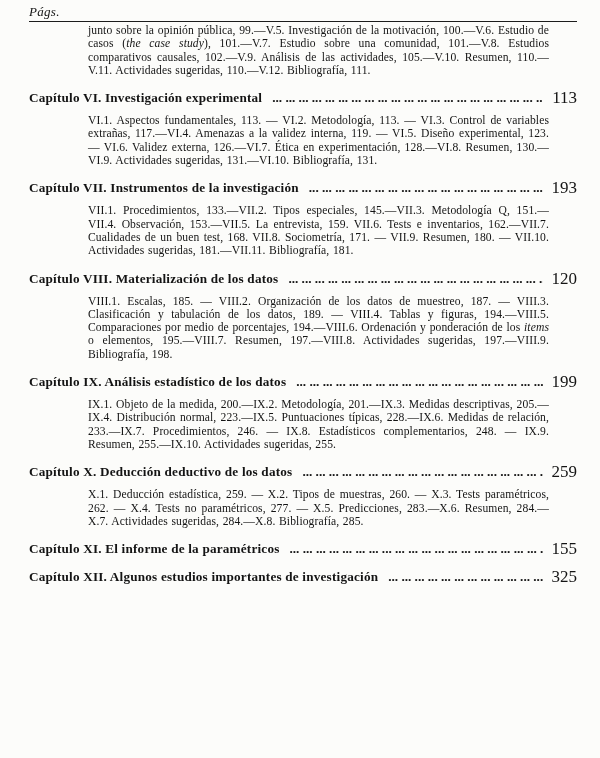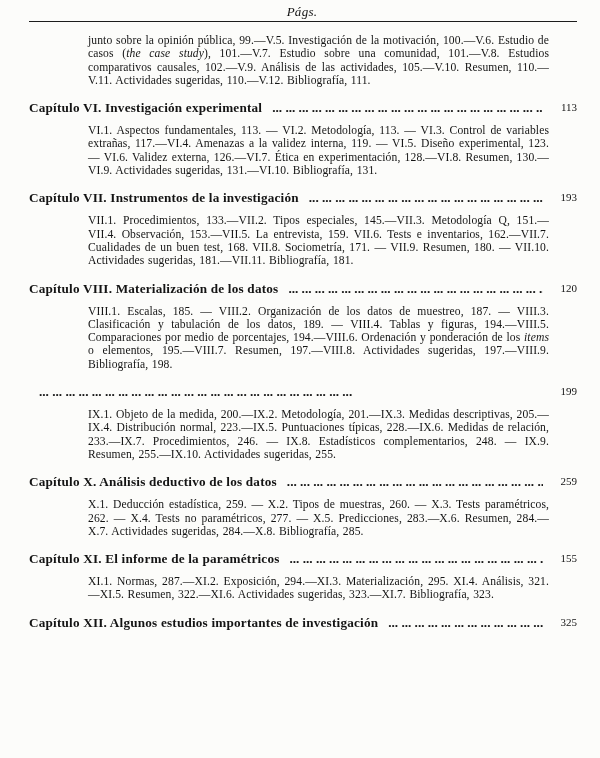--- a/index.html
+++ b/index.html
@@ -12,21 +12,21 @@
     overflow: hidden;
   }
   .page {
     box-sizing: border-box;
     width: 600px;
     height: 758px;
     padding: 4px 23px 8px 29px;
   }
   .header-row {
     display: flex;
-    justify-content: center;
+    justify-content: flex-start;
   }
   .pags {
     font-style: italic;
     font-size: 13px;
     line-height: 16px;
     padding-right: 2px;
     letter-spacing: 0.3px;
   }
   .rule {
     border-bottom: 1.3px solid #1c1c1c;
@@ -34,21 +34,21 @@
   }
   .detail {
     font-size: 11.6px;
     line-height: 13.3px;
     text-align: justify;
     margin: 0 28px 0 59px;
     letter-spacing: 0.1px;
     word-spacing: 0.6px;
   }
   .detail i { font-style: italic; }
-  .intro { margin-top: 12px; }
+  .intro { margin-top: 2px; }
   .chapter { margin-top: 13px; }
   .chapter-head {
     display: flex;
     align-items: center;
     font-weight: bold;
     font-size: 13.2px;
     line-height: 15px;
     margin-bottom: 9px;
   }
   .chapter-title {
@@ -58,21 +58,21 @@
   .leader {
     flex: 1 1 auto;
     overflow: hidden;
     white-space: nowrap;
     margin: 0 8px 0 10px;
     font-weight: bold;
   }
   .pagenum {
     flex: 0 0 auto;
     font-weight: normal;
-    font-size: 11px;
+    font-size: 17px;
     min-width: 26px;
     text-align: right;
   }
 </style>
 </head>
 <body>
 
 <div class="page">
 
   <div class="header-row">
@@ -104,42 +104,42 @@
     <div class="chapter-head">
       <span class="chapter-title">Capítulo VIII. Materialización de los datos</span>
       <span class="leader">... ... ... ... ... ... ... ... ... ... ... ... ... ... ... ... ... ... ... ... ... ... ... ...</span>
       <span class="pagenum">120</span>
     </div>
     <p class="detail"><span>VIII.1. Escalas, 185. — VIII.2. Organización de los datos de muestreo, 187. — VIII.3. Clasificación y tabulación de los datos, 189. — VIII.4. Tablas y figuras, 194.—VIII.5. Comparaciones por medio de porcentajes, 194.—VIII.6. Ordenación y ponderación de los </span><i>items</i><span> o elementos, 195.—VIII.7. Resumen, 197.—VIII.8. Actividades sugeridas, 197.—VIII.9. Bibliografía, 198.</span></p>
   </section>
 
   <section class="chapter">
     <div class="chapter-head">
+      <span class="chapter-title">Capítulo IX. Análisis estadístico de los datos</span>
       <span class="leader">... ... ... ... ... ... ... ... ... ... ... ... ... ... ... ... ... ... ... ... ... ... ... ...</span>
       <span class="pagenum">199</span>
     </div>
     <p class="detail"><span>IX.1. Objeto de la medida, 200.—IX.2. Metodología, 201.—IX.3. Medidas descriptivas, 205.—IX.4. Distribución normal, 223.—IX.5. Puntuaciones típicas, 228.—IX.6. Medidas de relación, 233.—IX.7. Procedimientos, 246. — IX.8. Estadísticos complementarios, 248. — IX.9. Resumen, 255.—IX.10. Actividades sugeridas, 255.</span></p>
   </section>
 
   <section class="chapter">
     <div class="chapter-head">
-      <span class="chapter-title">Capítulo X. Análisis deductivo de los datos</span>
+      <span class="chapter-title">Capítulo X. Deducción deductivo de los datos</span>
       <span class="leader">... ... ... ... ... ... ... ... ... ... ... ... ... ... ... ... ... ... ... ... ... ... ... ...</span>
       <span class="pagenum">259</span>
     </div>
     <p class="detail"><span>X.1. Deducción estadística, 259. — X.2. Tipos de muestras, 260. — X.3. Tests paramétricos, 262. — X.4. Tests no paramétricos, 277. — X.5. Predicciones, 283.—X.6. Resumen, 284.—X.7. Actividades sugeridas, 284.—X.8. Bibliografía, 285.</span></p>
   </section>
 
   <section class="chapter">
     <div class="chapter-head">
       <span class="chapter-title">Capítulo XI. El informe de la paramétricos</span>
       <span class="leader">... ... ... ... ... ... ... ... ... ... ... ... ... ... ... ... ... ... ... ... ... ... ... ...</span>
       <span class="pagenum">155</span>
     </div>
-    <p class="detail"><span>XI.1. Normas, 287.—XI.2. Exposición, 294.—XI.3. Materialización, 295. XI.4. Análisis, 321.—XI.5. Resumen, 322.—XI.6. Actividades sugeridas, 323.—XI.7. Bibliografía, 323.</span></p>
   </section>
 
   <section class="chapter">
     <div class="chapter-head">
       <span class="chapter-title">Capítulo XII. Algunos estudios importantes de investigación</span>
       <span class="leader">... ... ... ... ... ... ... ... ... ... ... ... ... ... ... ... ... ... ... ... ... ... ... ...</span>
       <span class="pagenum">325</span>
     </div>
   </section>
 

